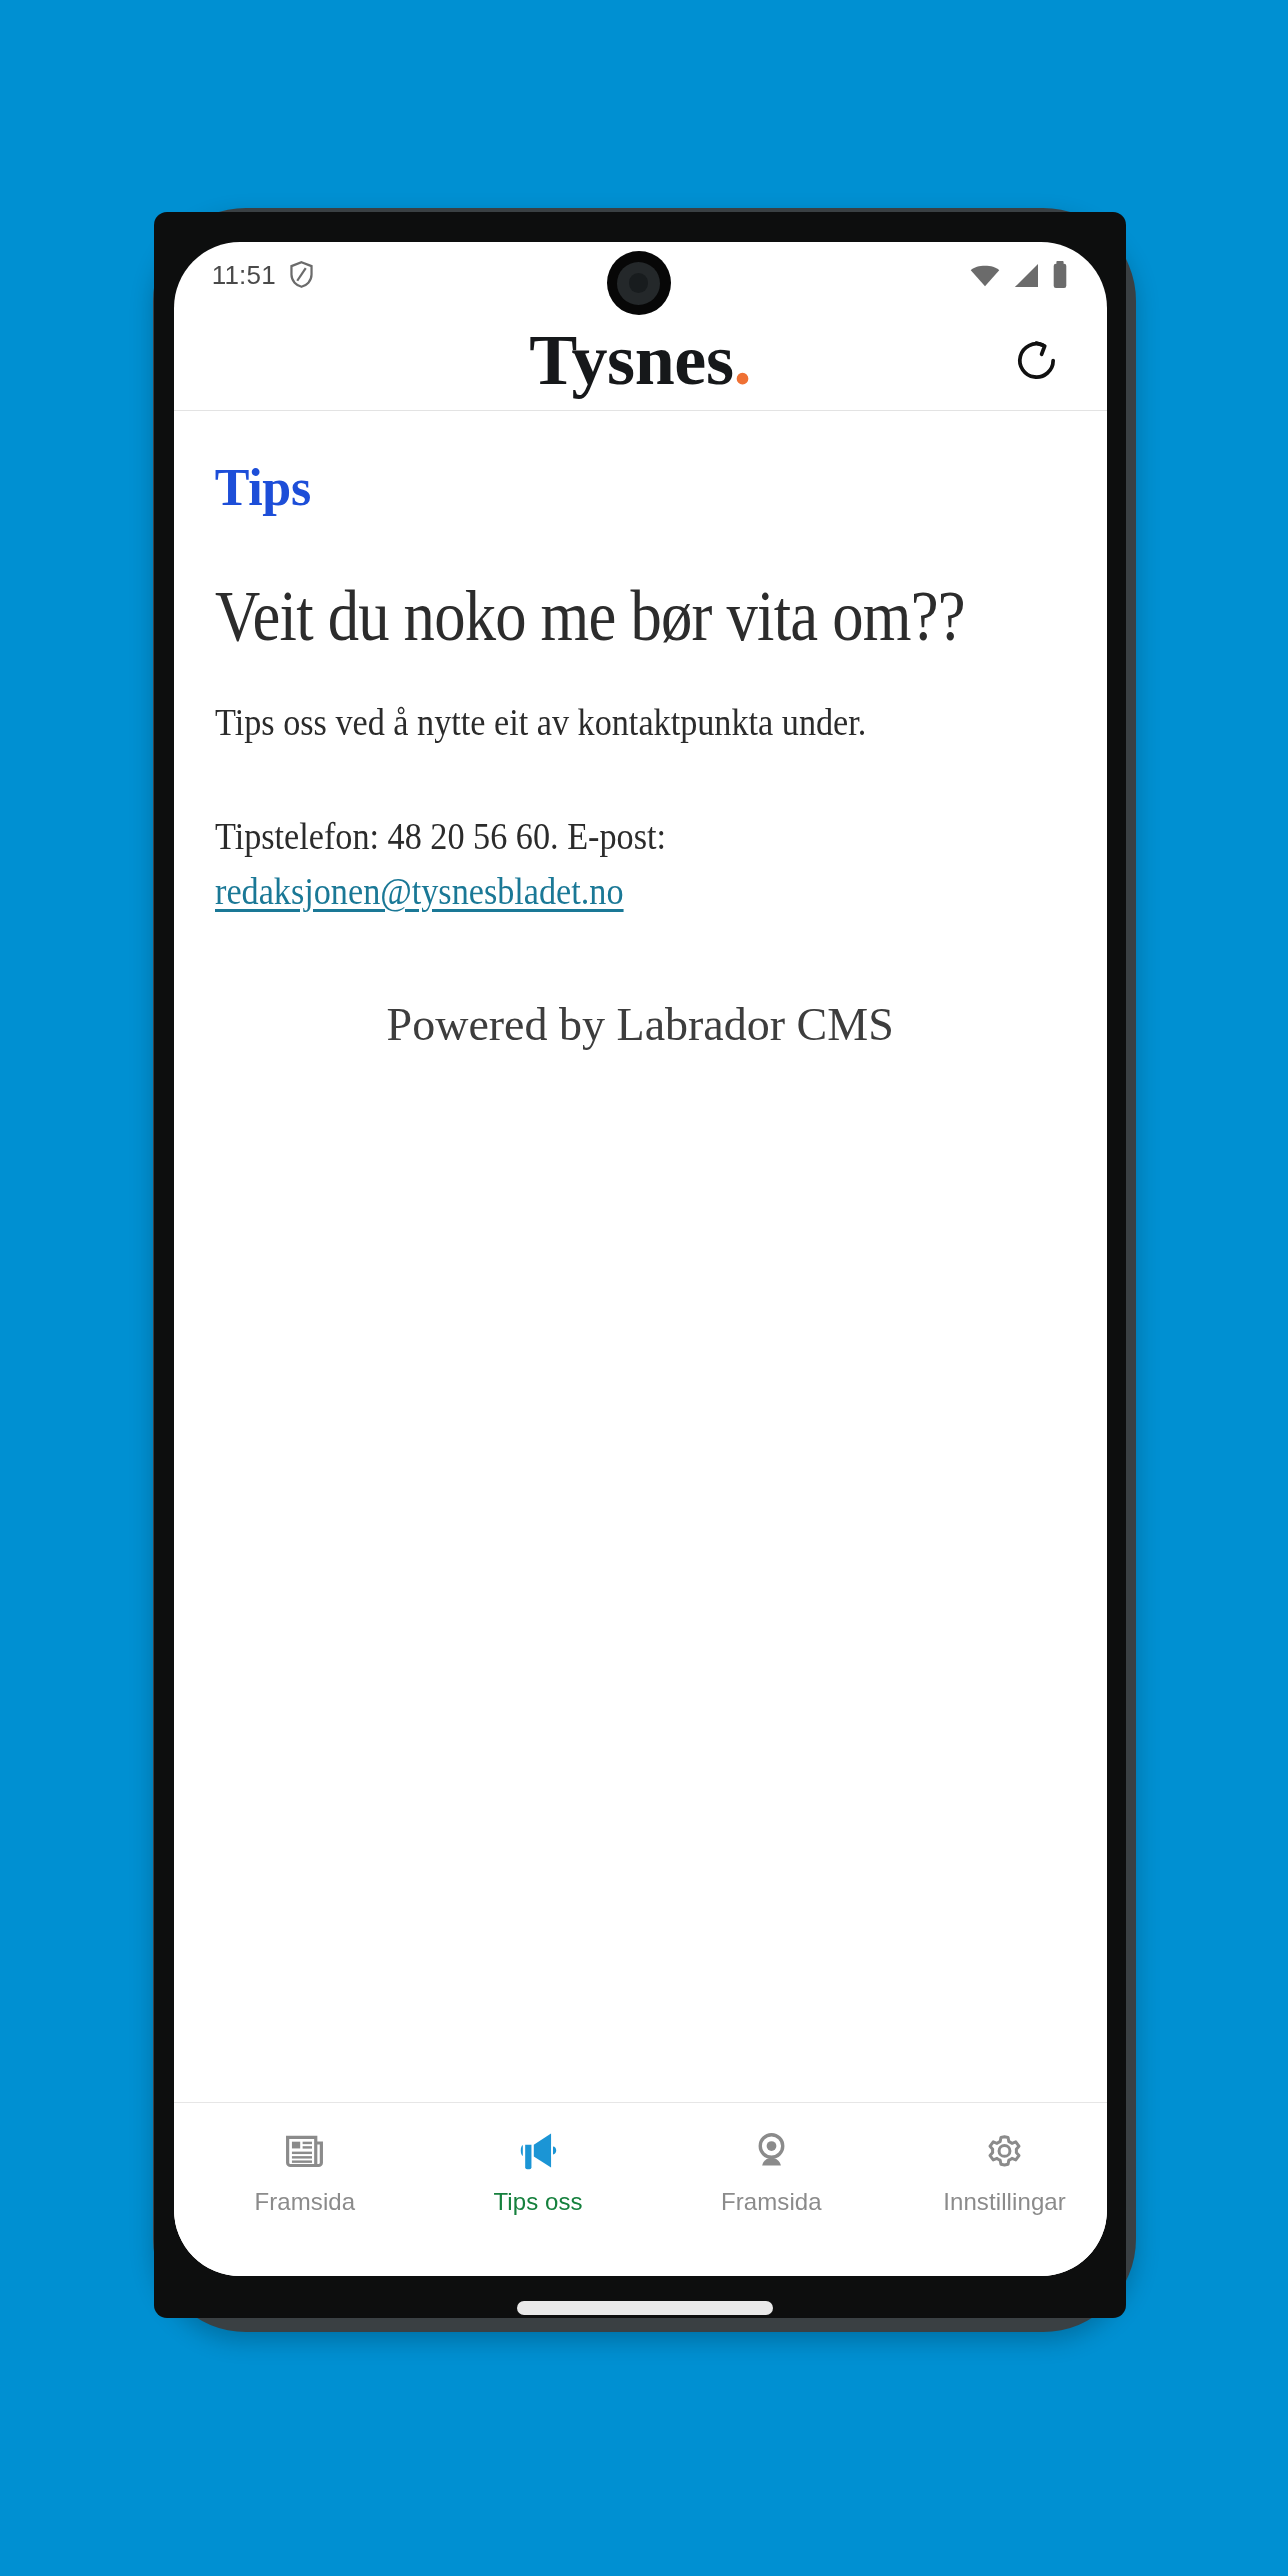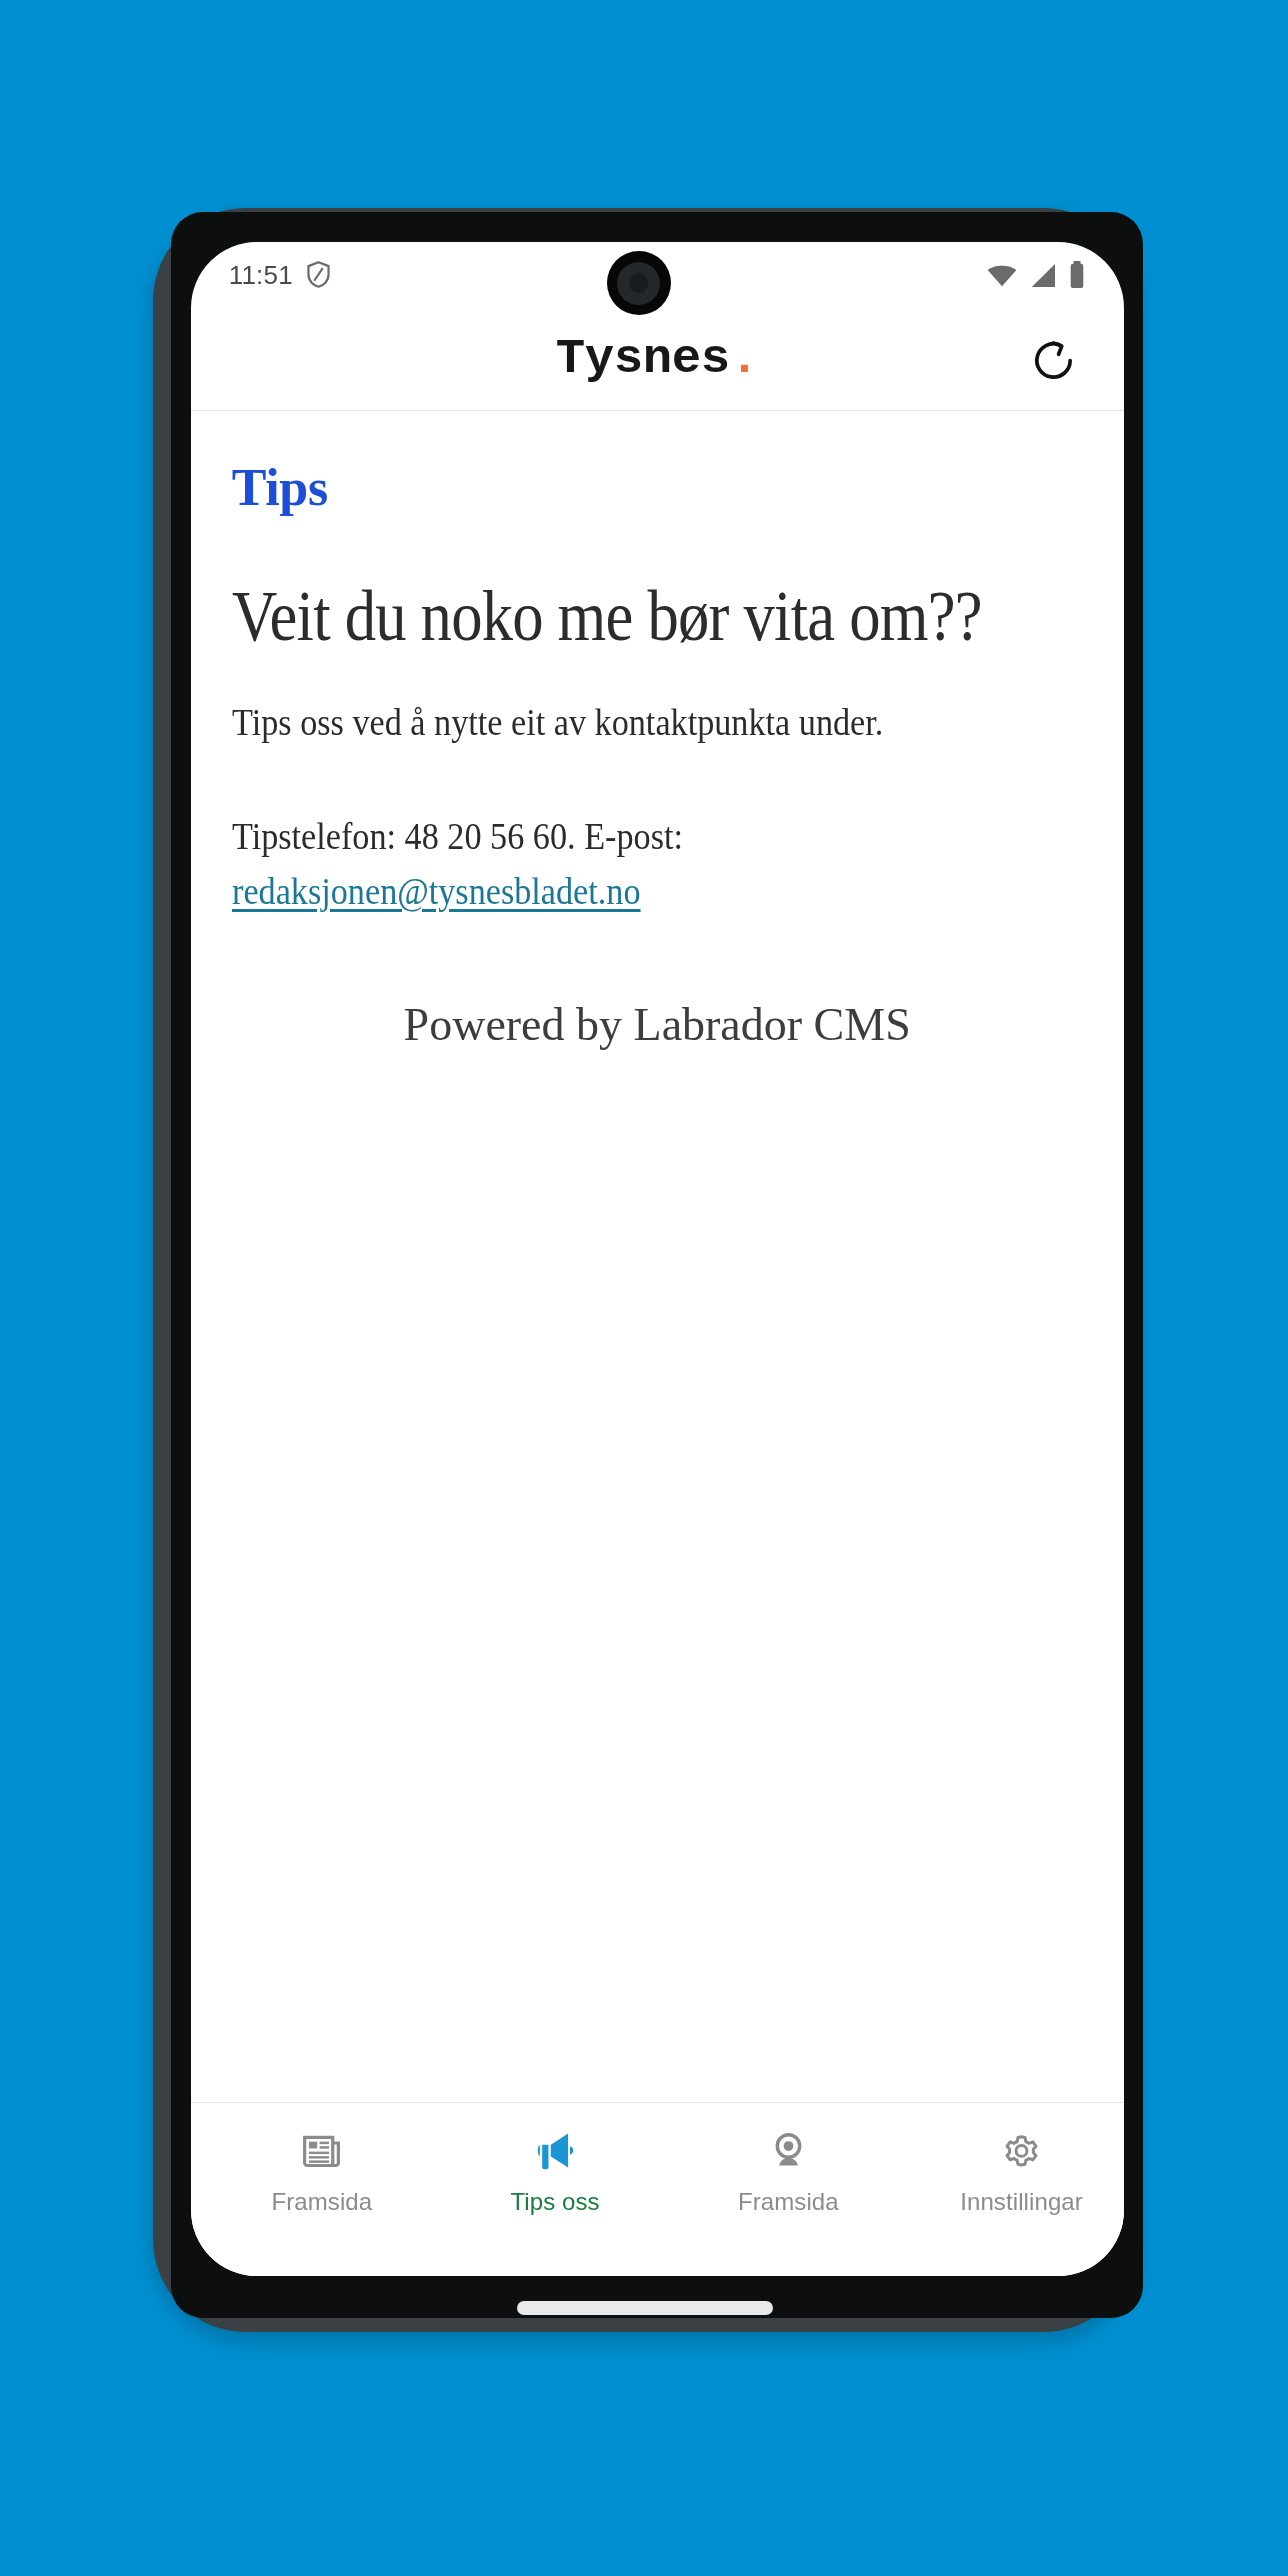--- a/index.html
+++ b/index.html
@@ -14,24 +14,24 @@
   #phone-frame {
     position: absolute;
     left: 153px; top: 208px;
     width: 983px; height: 2124px;
     background: #3a4043;
     border-radius: 93px;
     box-shadow: 0 9px 23px rgba(0,0,0,0.22);
   }
   #phone-body {
     position: absolute;
-    left: 18px; top: 3.6px;
+    left: 1px; top: 3.6px;
     width: 972px; height: 2106px;
     background: #0d0e0e;
-    border-radius: 32px;
+    border-radius: 13px;
   }
   #phone-screen {
     position: absolute;
     left: 19.7px; top: 30px;
     width: 933px; height: 2034px;
     background: #ffffff;
     border-radius: 66px;
     overflow: hidden;
   }
 
@@ -93,23 +93,23 @@
     position: absolute;
     left: 0; top: 68px;
     width: 933px; height: 101px;
     background: #ffffff;
     border-bottom: 1.8px solid #e3e3e3;
     display: flex;
     align-items: center;
     justify-content: center;
   }
   #brand-logo {
-    font-family: Liberation Mono, monospace;
+    font-family: Liberation Serif, serif;
     font-weight: bold;
-    font-size: 49px;
+    font-size: 72px;
     color: #16181a;
     letter-spacing: -0.4px;
     line-height: 1;
   }
   #brand-dot { color: #ef7134; }
   #refresh-button {
     position: absolute;
     right: 43px; top: 25px;
     width: 54px; height: 54px;
     display: flex; align-items: center; justify-content: center;

